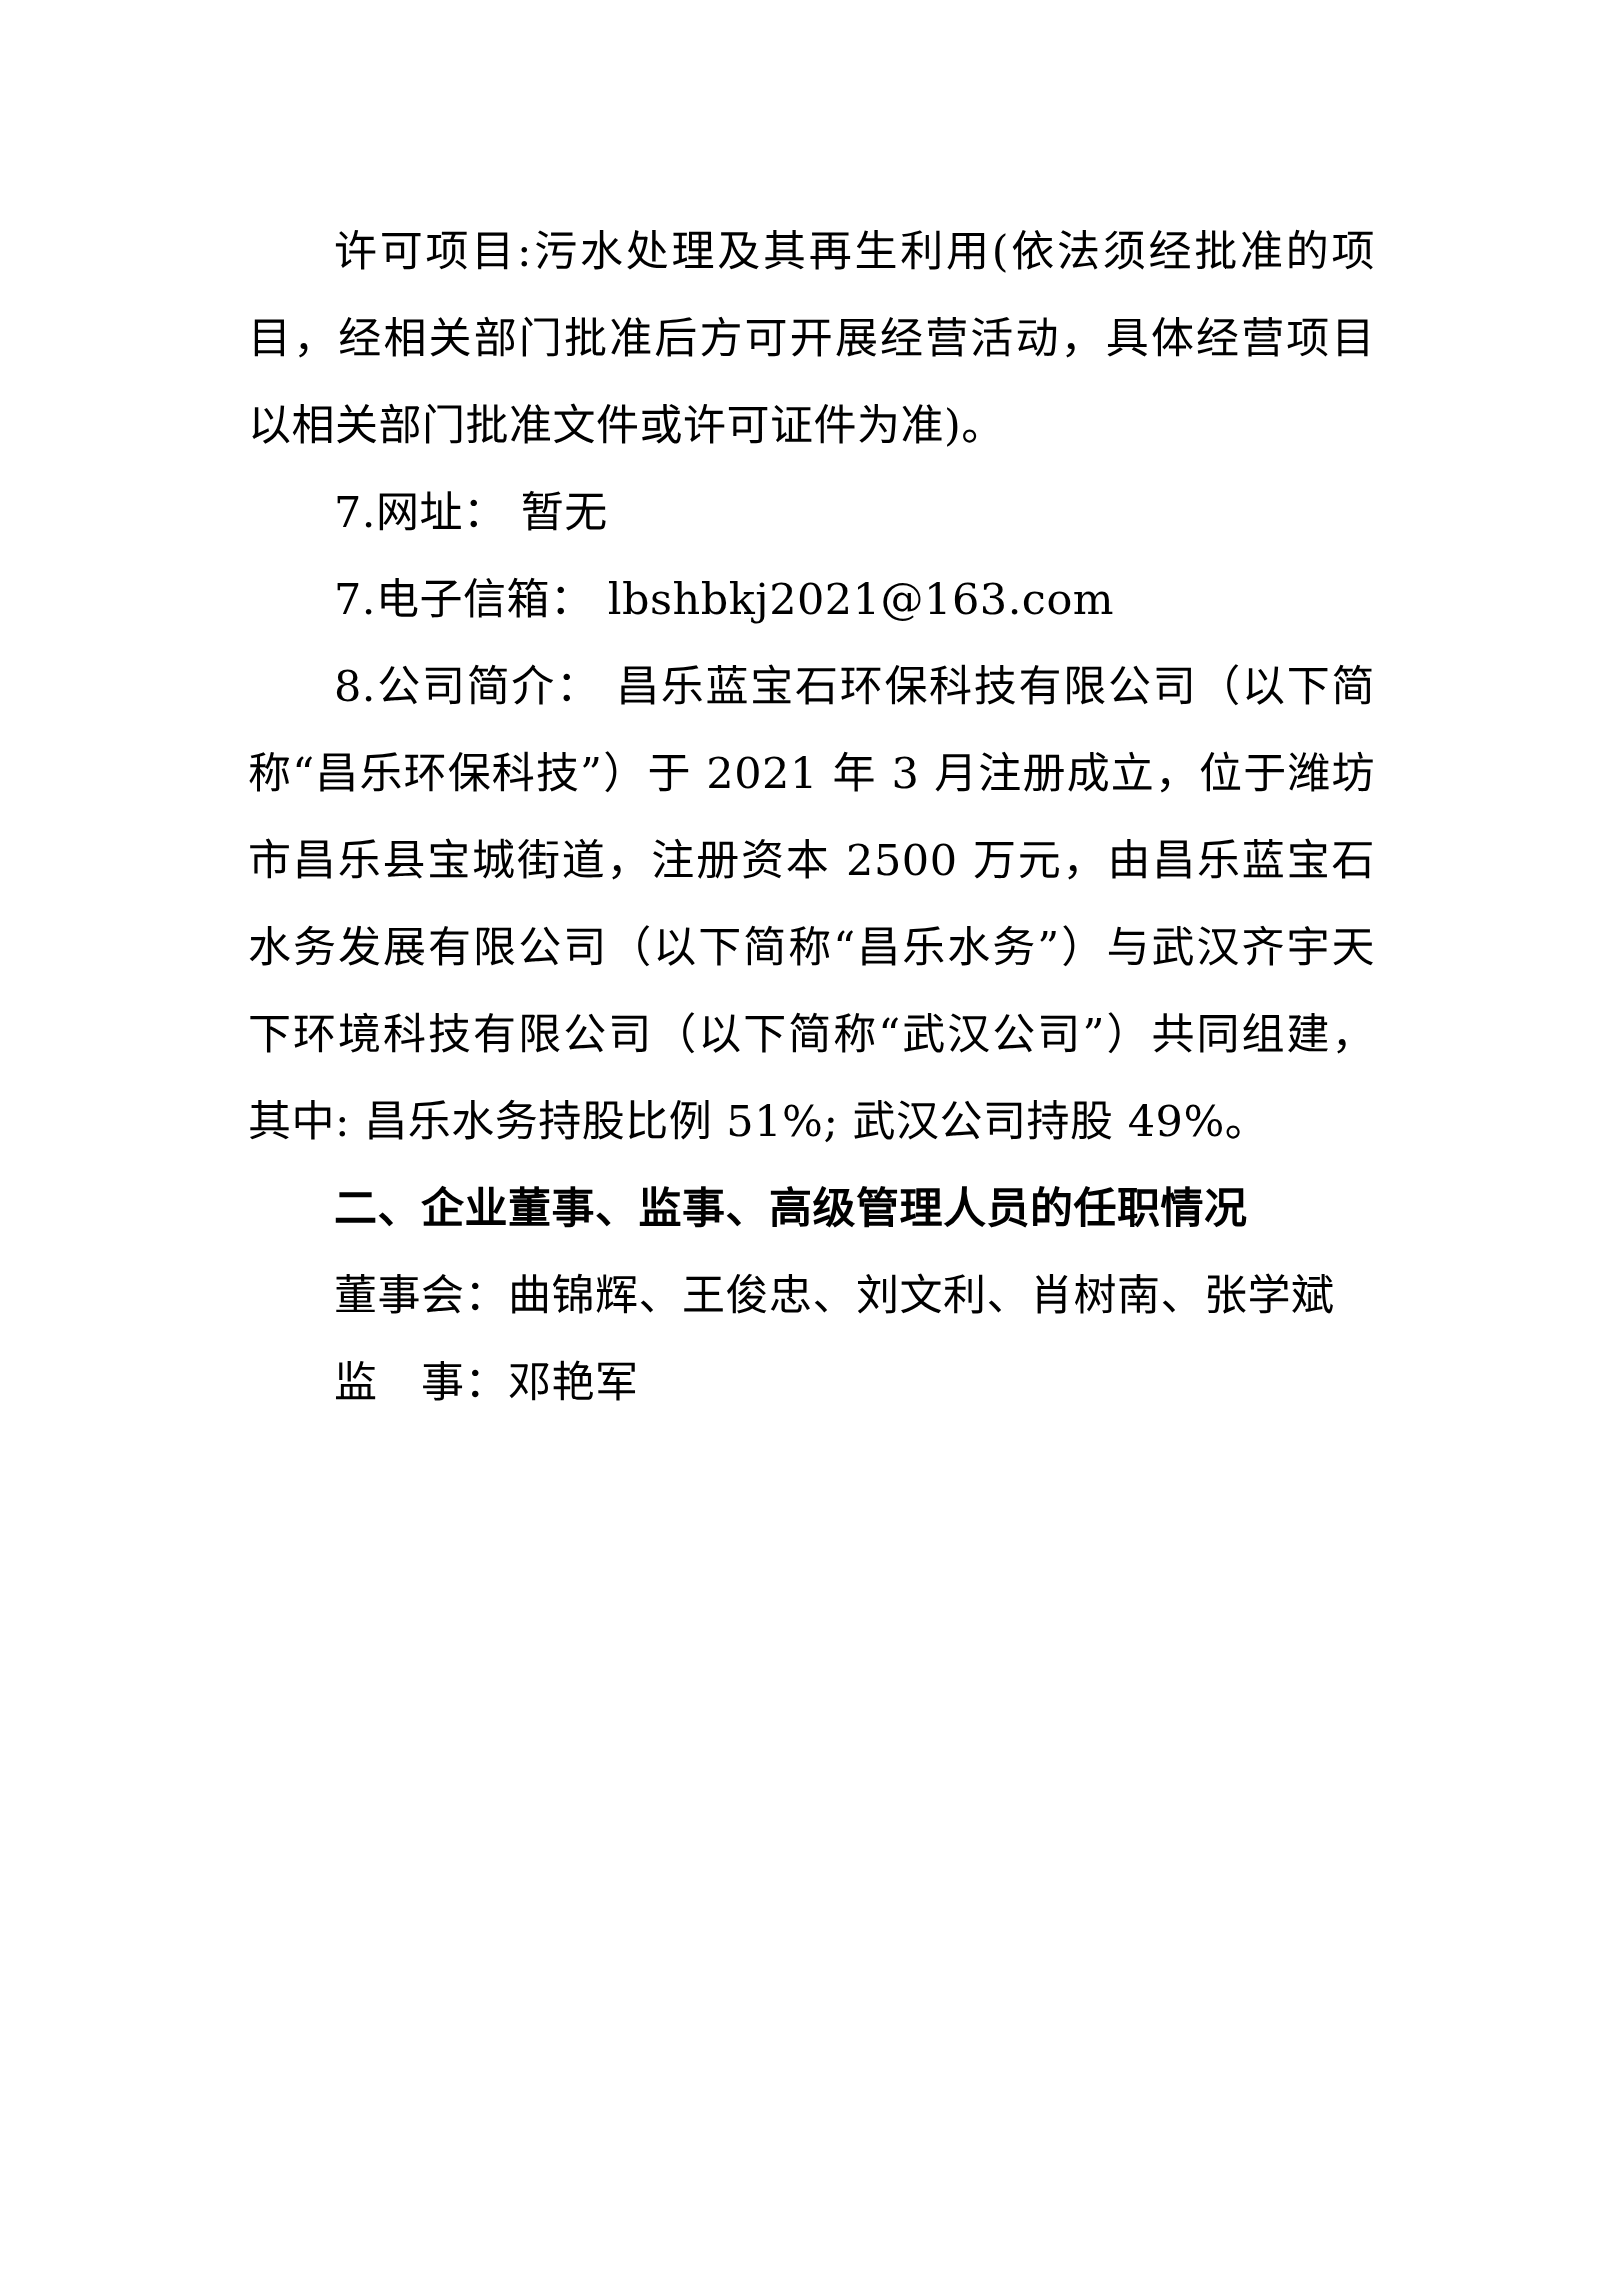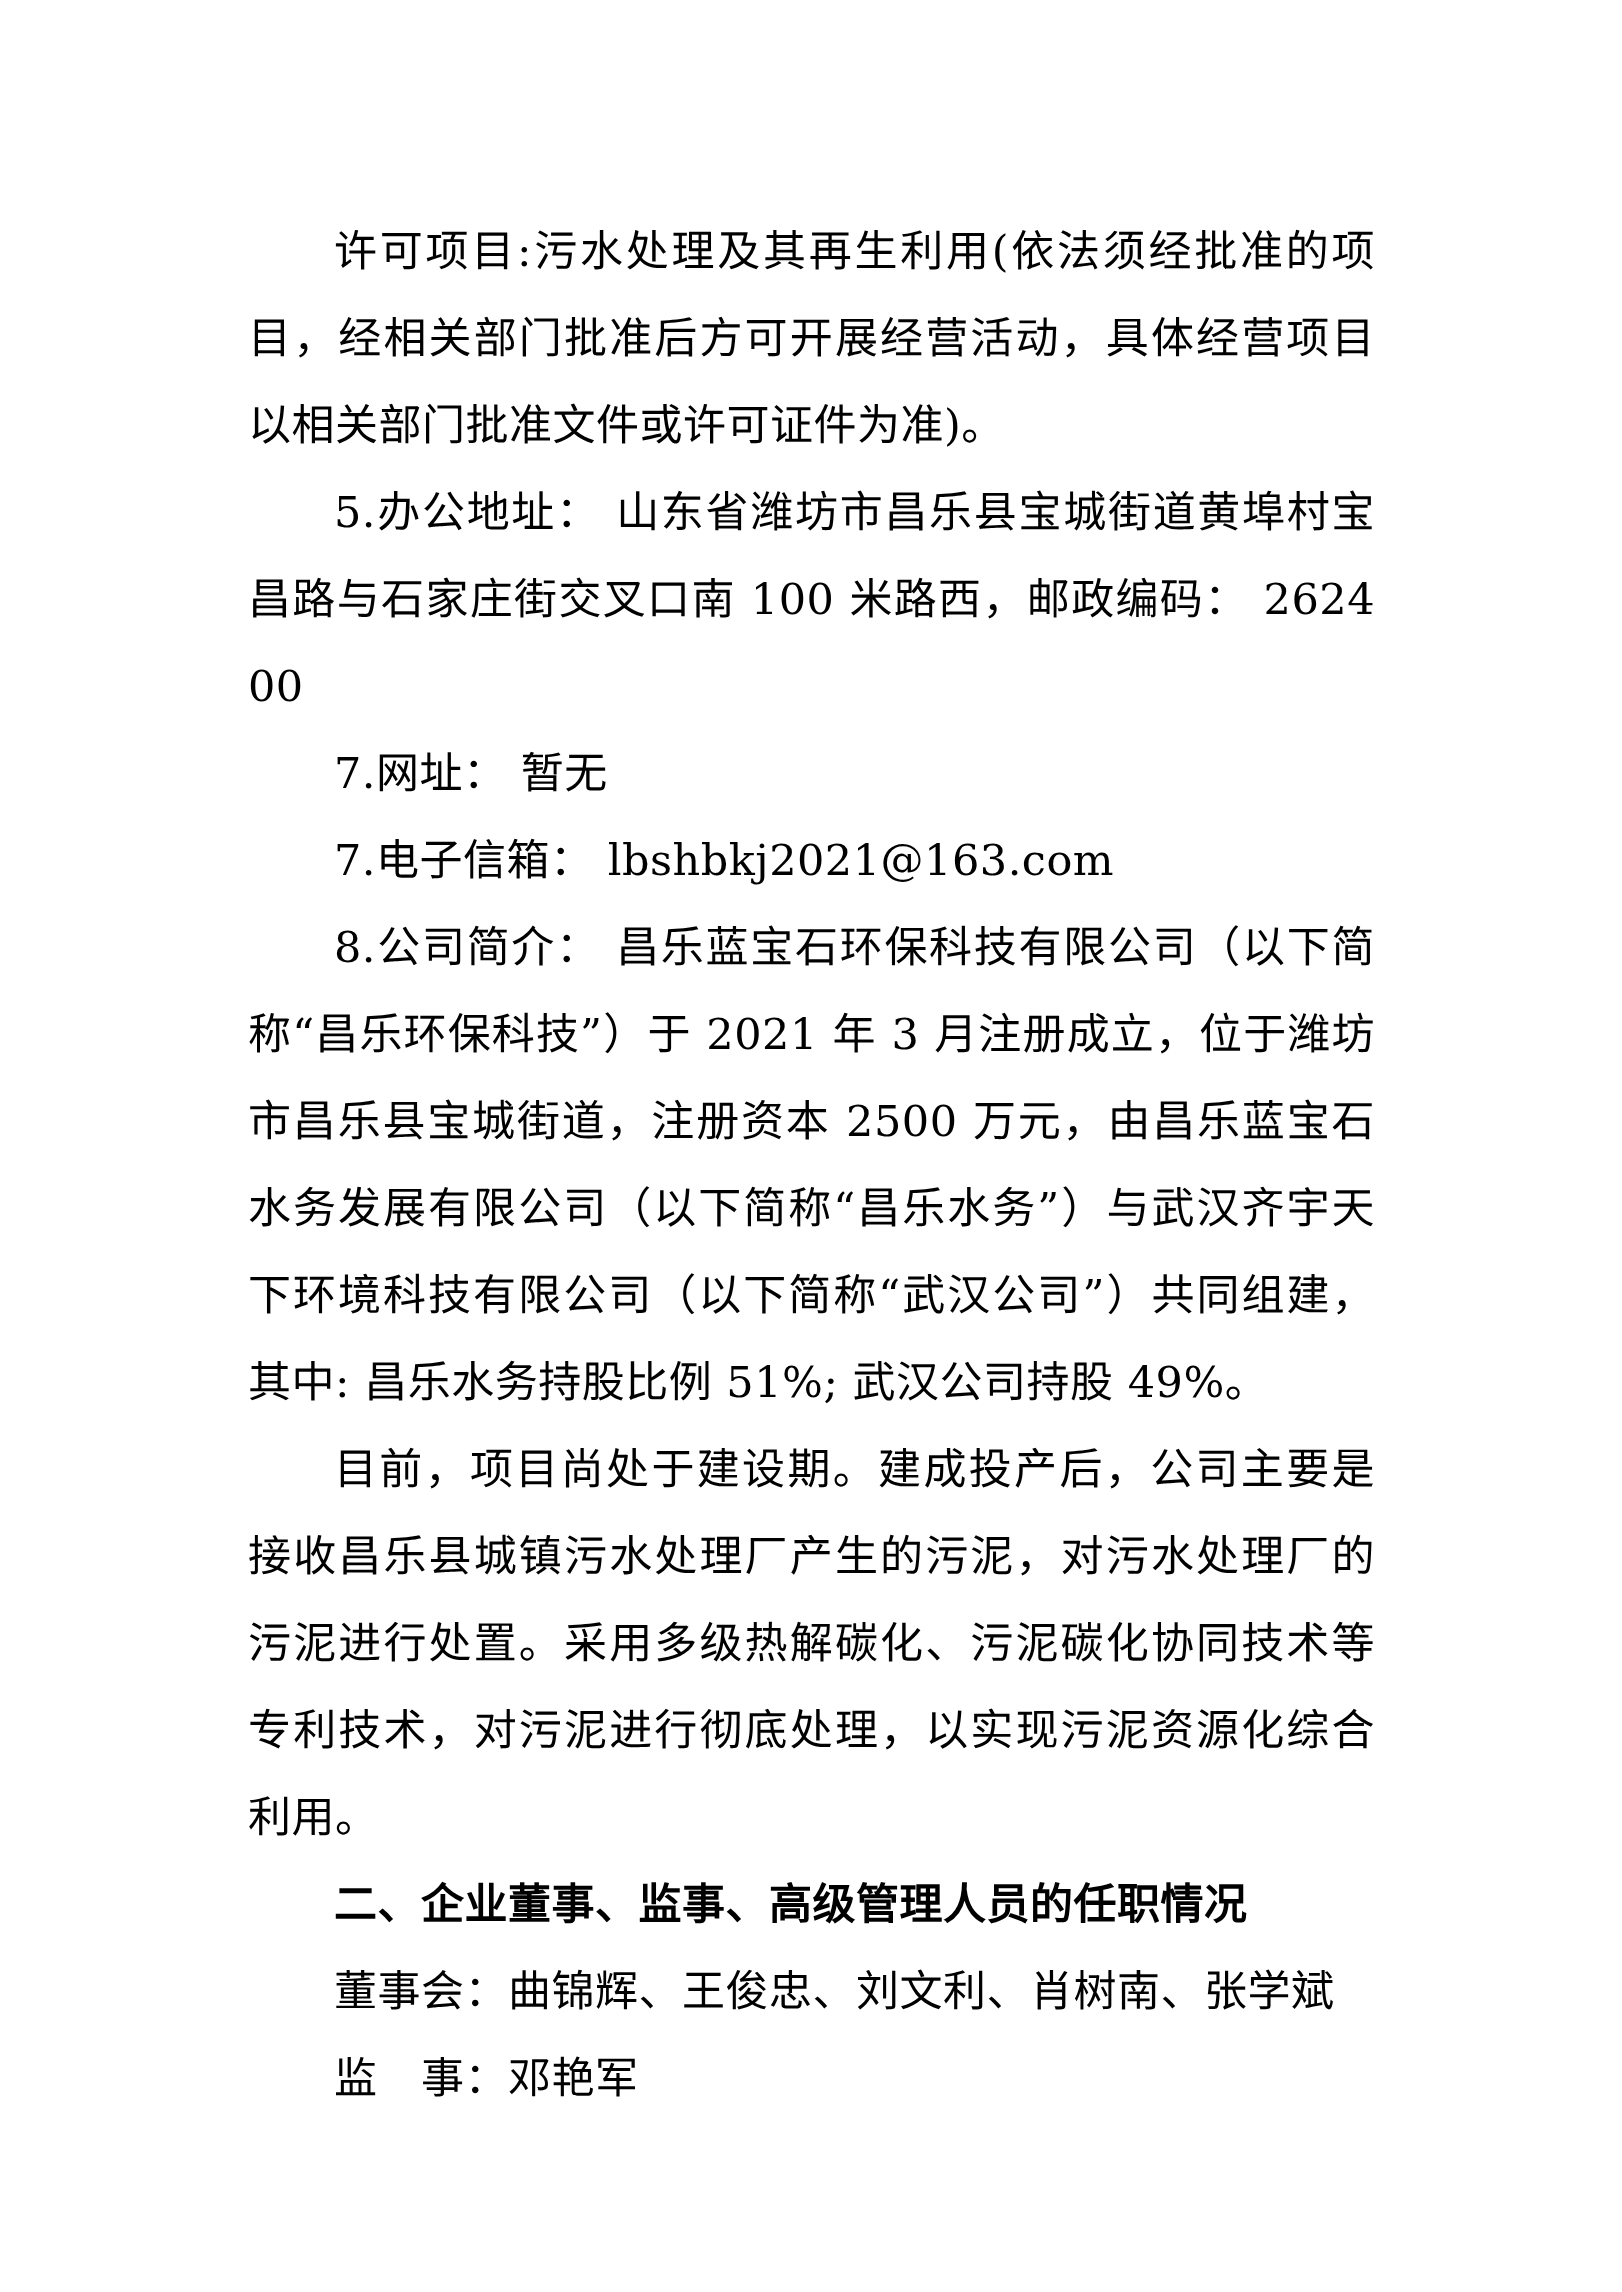--- a/index.html
+++ b/index.html
@@ -45,29 +45,27 @@
   }
 </style>
 </head>
 <body>
 
 <div class="page">
   <div class="textblock">
 
     <p class="para">许可项目:污水处理及其再生利用(依法须经批准的项目，经相关部门批准后方可开展经营活动，具体经营项目以相关部门批准文件或许可证件为准)。</p>
 
-    <p class="para">5.办公地址： 山东省潍坊市昌乐县宝城街道黄埠村宝昌路与石家庄街交叉口南 100 米路西，邮政编码： 262400</p>
 
     <p class="para">7.网址： 暂无</p>
 
     <p class="para">7.电子信箱： lbshbkj2021@163.com</p>
 
     <p class="para">8.公司简介： 昌乐蓝宝石环保科技有限公司（以下简称“昌乐环保科技”）于 2021 年 3 月注册成立，位于潍坊市昌乐县宝城街道，注册资本 2500 万元，由昌乐蓝宝石水务发展有限公司（以下简称“昌乐水务”）与武汉齐宇天下环境科技有限公司（以下简称“武汉公司”）共同组建，其中: 昌乐水务持股比例 51%; 武汉公司持股 49%。</p>
 
-    <p class="para">目前，项目尚处于建设期。建成投产后，公司主要是接收昌乐县城镇污水处理厂产生的污泥，对污水处理厂的污泥进行处置。采用多级热解碳化、污泥碳化协同技术等专利技术，对污泥进行彻底处理，以实现污泥资源化综合利用。</p>
 
     <p class="para heading">二、企业董事、监事、高级管理人员的任职情况</p>
 
     <p class="para roster">
       <span class="b">董事会：</span><span>曲锦辉、王俊忠、刘文利、肖树南、张学斌</span>
     </p>
 
     <p class="para roster">
       <span class="b">监　事：</span><span>邓艳军</span>
     </p>

